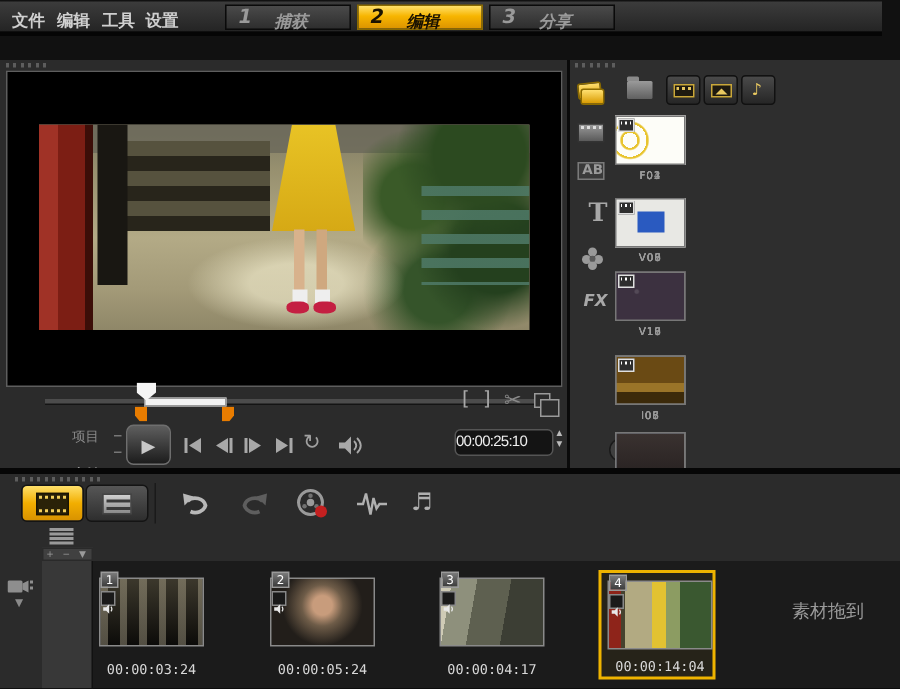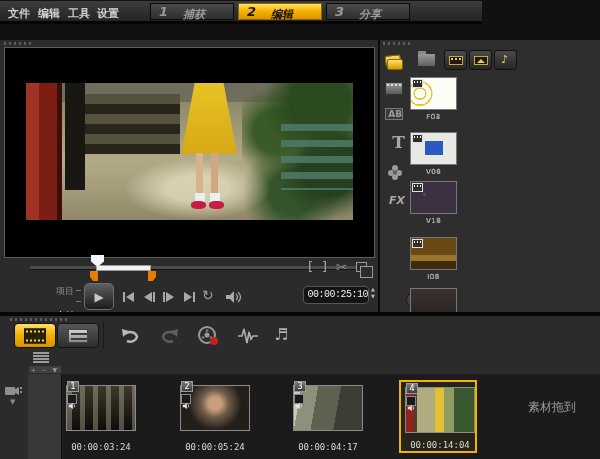--- a/index.html
+++ b/index.html
@@ -7,21 +7,21 @@
   body { font-family:"DejaVu Sans","Liberation Sans",sans-serif; }
   .window { position:relative; width:600px; height:459px; background:#111; overflow:hidden; }
 
   
   .titlebar { position:absolute; left:0; top:0; width:600px; height:17px; background:#000; color:#ddd; }
   .appicon { position:absolute; left:2px; top:2px; width:13px; height:12px;
              background:linear-gradient(135deg,#cfcfcf 0 40%,#8a8a8a 40% 70%,#4a4a4a 70%); clip-path:polygon(0 15%,70% 0,100% 50%,70% 100%,0 85%); }
   .wtitle { position:absolute; left:20px; top:2px; font-size:11px; letter-spacing:.3px; color:#e2e2e2; white-space:nowrap; }
 
   
-  .menubar { position:absolute; left:0; top:1px; width:482px; height:23px;
+  .menubar { position:absolute; left:0; top:1px; width:588px; height:23px;
              background:linear-gradient(#3c3c3c,#242424); border-bottom:3px solid #050505; }
   .menu { position:absolute; top:5px; font-size:11px; font-weight:bold; color:#cfcfcf; cursor:default; }
   .m0{left:8px;} .m1{left:38px;} .m2{left:68px;} .m3{left:97px;}
   .step { position:absolute; top:2px; height:17px; width:84px; border:1px solid #0a0a0a;
           background:linear-gradient(#4a4a4a,#2e2e2e); color:#9a9a9a; font-style:italic; }
   .step .n { position:absolute; left:8px; top:0px; font-size:13px; font-weight:bold; }
   .step .l { position:absolute; left:32px; top:3px; font-size:11px; font-weight:bold; }
   .s1{left:150px;} .s2{left:238px;} .s3{left:326px;}
   .step.active { background:linear-gradient(#ffe06a,#f7b500 45%,#dc9400); color:#1a1200; border-color:#8a6a00; }
 
@@ -63,35 +63,35 @@
   .trim { position:absolute; top:231px; width:8px; height:10px; background:#e87c00; clip-path:polygon(0 0,100% 0,100% 100%,40% 100%,0 60%); }
   .trimL { left:90px; } .trimR { left:148px; clip-path:polygon(0 0,100% 0,100% 60%,60% 100%,0 100%); }
   .playhead { position:absolute; left:91px; top:215px; width:13px; height:12px; background:#f5f5f5;
               clip-path:polygon(0 0,100% 0,100% 55%,50% 100%,0 55%); }
   .util { position:absolute; top:219px; color:#a8a8a8; font-size:13px; }
   .u-in{left:308px;} .u-out{left:322px;} .u-cut{left:336px; color:#8a8a8a; font-size:14px;}
   .u-dup { left:356px; top:222px; width:11px; height:10px; border:1px solid #9a9a9a; background:#2b2b2b; }
   .u-dup::after { content:""; position:absolute; left:3px; top:3px; width:11px; height:10px; border:1px solid #9a9a9a; background:#2b2b2b; }
 
   
-  .modes { position:absolute; left:48px; top:245px; text-align:right; width:26px; }
+  .modes { position:absolute; left:48px; top:245px; width:26px; }
   .mode1 { font-size:9px; color:#8a8a8a; }
   .mode2 { font-size:9px; color:#f0f0f0; font-weight:bold;margin-top:12px; }
   .modetick { position:absolute; width:5px; height:1px; background:#777; left:76px; }
   .playbtn { position:absolute; left:84px; top:243px; width:30px; height:27px; border-radius:5px;
              background:linear-gradient(#5e5e5e,#1c1c1c); border:1px solid #6e6e6e; color:#c8c8c8;
              font-size:12px; text-align:center; line-height:26px; }
   .tico { position:absolute; top:249px; width:18px; height:16px; }
   .tico svg { width:100%; height:100%; }
   .t1{left:120px;} .t2{left:140px;} .t3{left:160px;} .t4{left:180px;}
   .t-rep { position:absolute; left:202px; top:247px; font-size:14px; color:#a0a0a0; }
   .t-vol { position:absolute; left:224px; top:249px; width:18px; height:16px; }
   .tcbox { position:absolute; left:303px; top:246px; width:66px; height:18px; background:#141414;
            border:1px solid #555; border-radius:4px; color:#f0f0f0;
-           font-family:Liberation Mono, monospace; font-size:10px; text-align:right; line-height:16px; letter-spacing:-.5px; }
+           font-family:Liberation Sans, sans-serif; font-size:10px; text-align:left; line-height:16px; letter-spacing:-.5px; }
   .tcspin { position:absolute; left:369px; top:246px; width:8px; height:18px; font-size:5px; color:#bbb; line-height:7px; text-align:center; }
 
   
   .gallery-panel { position:absolute; left:380px; top:40px; width:220px; height:272px; background:#2e2e2e; }
   .g-dots { position:absolute; left:3px; top:2px; width:30px; }
   .navstrip { position:absolute; left:0; top:6px; width:30px; height:266px; background:#2e2e2e; }
   .nico { position:absolute; left:5px; width:20px; text-align:right; color:#9a9a9a; }
   .nico-media { top:9px; width:20px; height:16px; }
   .nico-media .card { position:absolute; width:16px; height:11px; border-radius:2px;
       background:linear-gradient(#ffe070,#d89a00); border:1px solid #8a6a00; }

